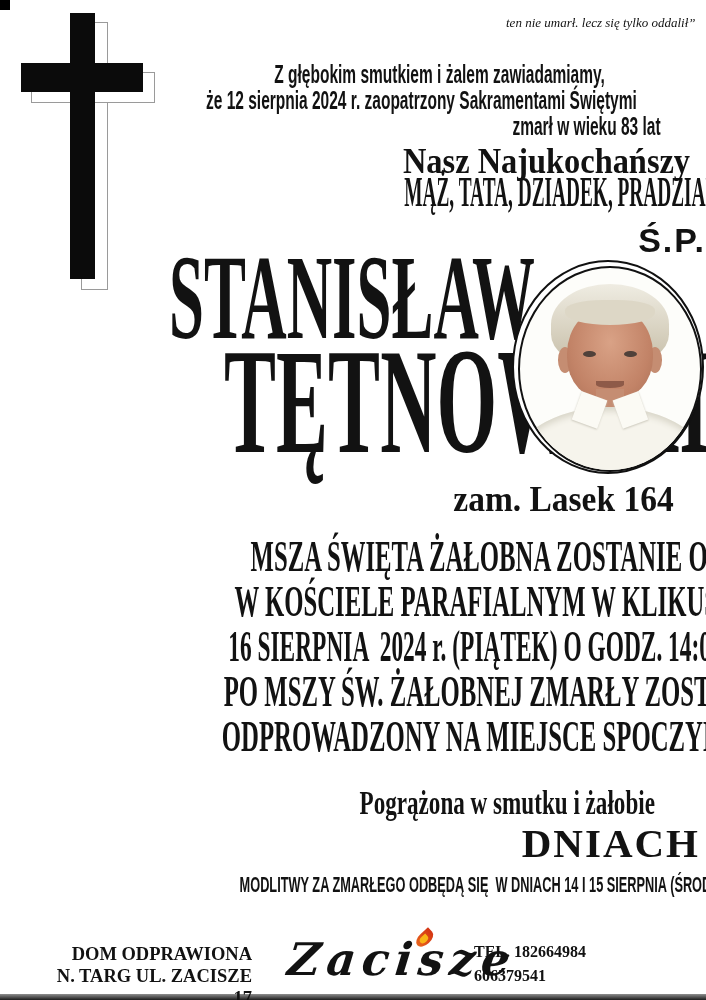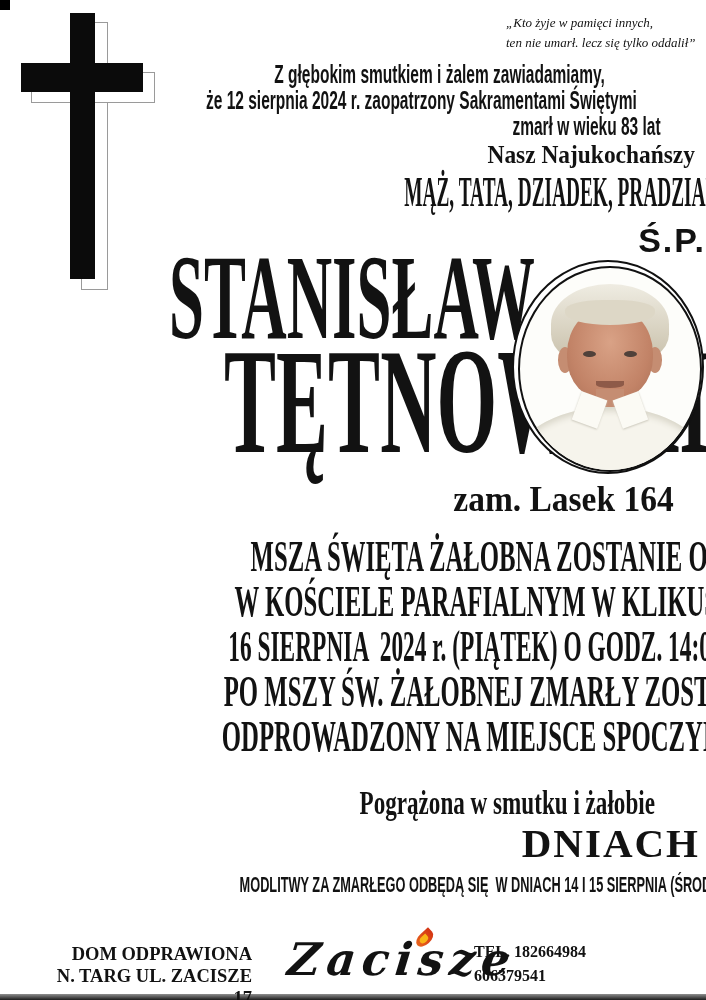--- a/index.html
+++ b/index.html
@@ -20,21 +20,21 @@
 
   
   .quote{left:506px;top:13px;width:190px;font-style:italic;font-size:13px;line-height:1.55;
          font-family:"Liberation Serif",serif;}
 
   
   .ann{left:74px;top:61px;width:632px;line-height:26px;
        font-family:"Liberation Sans",sans-serif;font-weight:bold;font-size:25px;}
   .ann .nw{transform:scale(0.62,1);}
 
-  .beloved{left:0;top:140px;width:706px;font-weight:bold;font-size:26px;}
+  .beloved{left:0;top:140px;width:706px;font-weight:bold;font-size:36px;}
   .beloved .nw{transform:scale(0.9,1);}
 
   .roles{left:78px;top:168px;width:628px;font-weight:bold;font-size:42px;}
   .roles .nw{transform:scale(0.46,1);}
 
   .sp{left:58px;top:221px;width:648px;font-family:"Liberation Sans",sans-serif;
       font-weight:bold;font-size:34px;letter-spacing:2px;}
 
   .first-name{left:0;top:237px;width:620px;font-weight:bold;font-size:121px;line-height:121px;}
   .first-name .nw{transform:scale(0.52,1);}
@@ -106,21 +106,20 @@
   <div>
     <div class="cross-shadow-part" style="left:81px;top:22px;width:25px;height:266px;"></div>
     <div class="cross-shadow-part" style="left:31px;top:72px;width:122px;height:29px;"></div>
   </div>
   <div>
     <div class="cross-part" style="left:70px;top:13px;width:25px;height:266px;"></div>
     <div class="cross-part" style="left:21px;top:63px;width:122px;height:29px;"></div>
   </div>
 
   <div class="abs quote">
-    <div>„Kto żyje w pamięci innych,</div>
     <div>ten nie umarł. lecz się tylko oddalił”</div>
   </div>
 
   <div class="abs ann center">
     <div><span class="nw">Z głębokim smutkiem i żalem zawiadamiamy,</span></div>
     <div><span class="nw">że 12 sierpnia 2024 r. zaopatrzony Sakramentami Świętymi</span></div>
     <div><span class="nw">zmarł w wieku 83 lat</span></div>
   </div>
 
   <div class="abs beloved center">

